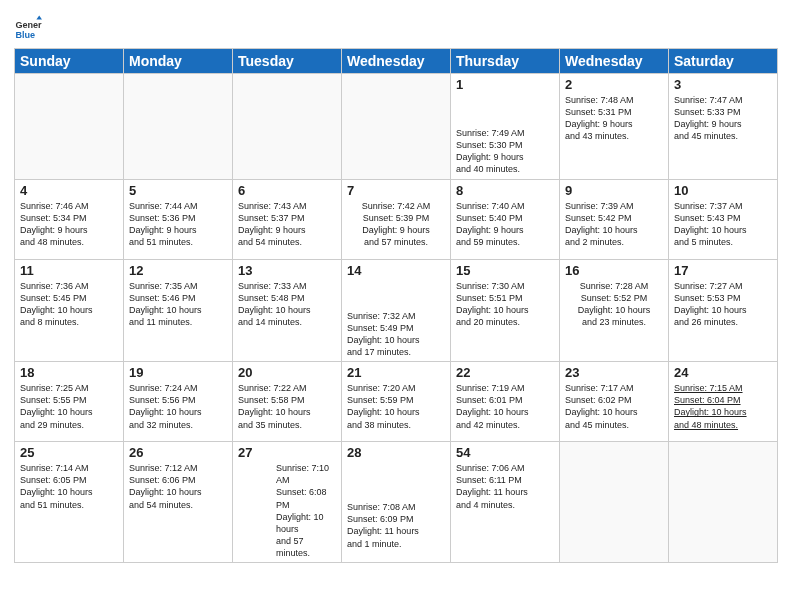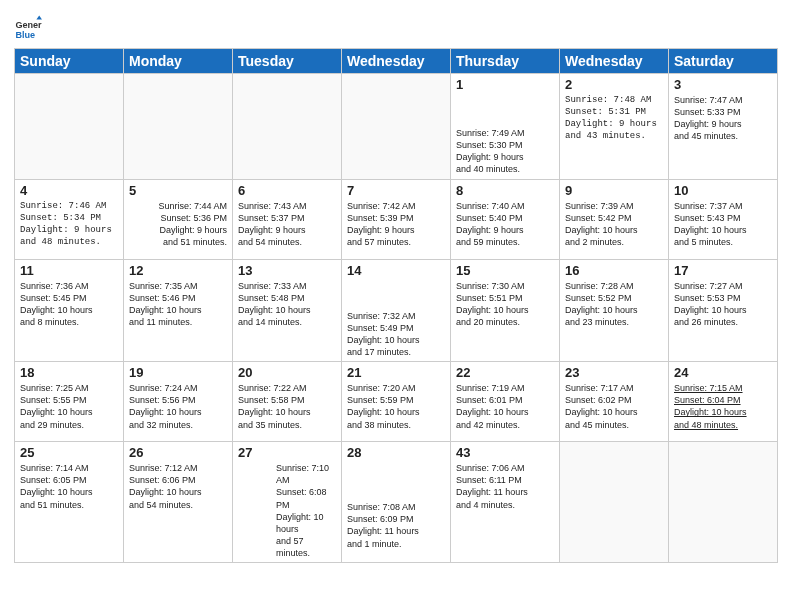--- a/index.html
+++ b/index.html
@@ -134,58 +134,58 @@
           <td class="empty"></td>
           <td>
             <span class="day-number">1</span>
             <div class="day-info" style="white-space: pre-line; margin-top: 35px;">Sunrise: 7:49 AM
 Sunset: 5:30 PM
 Daylight: 9 hours
 and 40 minutes.</div>
           </td>
           <td>
             <span class="day-number">2</span>
-            <div class="day-info" style="white-space: pre-line; font-family: Liberation Mono, monospace;">Sunrise: 7:48 AM
+            <div class="day-info" style="white-space: pre-line;">Sunrise: 7:48 AM
 Sunset: 5:31 PM
 Daylight: 9 hours
 and 43 minutes.</div>
           </td>
           <td>
             <span class="day-number">3</span>
             <div class="day-info" style="white-space: pre-line;">Sunrise: 7:47 AM
 Sunset: 5:33 PM
 Daylight: 9 hours
 and 45 minutes.</div>
           </td>
         </tr>
         <tr>
           <td>
             <span class="day-number">4</span>
-            <div class="day-info" style="white-space: pre-line; font-family: Liberation Mono, monospace;">Sunrise: 7:46 AM
+            <div class="day-info" style="white-space: pre-line;">Sunrise: 7:46 AM
 Sunset: 5:34 PM
 Daylight: 9 hours
 and 48 minutes.</div>
           </td>
           <td>
             <span class="day-number">5</span>
-            <div class="day-info" style="white-space: pre-line; text-align: right;">Sunrise: 7:44 AM
+            <div class="day-info" style="white-space: pre-line;">Sunrise: 7:44 AM
 Sunset: 5:36 PM
 Daylight: 9 hours
 and 51 minutes.</div>
           </td>
           <td>
             <span class="day-number">6</span>
             <div class="day-info" style="white-space: pre-line;">Sunrise: 7:43 AM
 Sunset: 5:37 PM
 Daylight: 9 hours
 and 54 minutes.</div>
           </td>
           <td>
             <span class="day-number">7</span>
-            <div class="day-info" style="white-space: pre-line;">Sunrise: 7:42 AM
+            <div class="day-info" style="white-space: pre-line; text-align: center;">Sunrise: 7:42 AM
 Sunset: 5:39 PM
 Daylight: 9 hours
 and 57 minutes.</div>
           </td>
           <td>
             <span class="day-number">8</span>
             <div class="day-info" style="white-space: pre-line;">Sunrise: 7:40 AM
 Sunset: 5:40 PM
 Daylight: 9 hours
 and 59 minutes.</div>
@@ -236,21 +236,21 @@
           </td>
           <td>
             <span class="day-number">15</span>
             <div class="day-info" style="white-space: pre-line;">Sunrise: 7:30 AM
 Sunset: 5:51 PM
 Daylight: 10 hours
 and 20 minutes.</div>
           </td>
           <td>
             <span class="day-number">16</span>
-            <div class="day-info" style="white-space: pre-line;">Sunrise: 7:28 AM
+            <div class="day-info" style="white-space: pre-line; text-align: center;">Sunrise: 7:28 AM
 Sunset: 5:52 PM
 Daylight: 10 hours
 and 23 minutes.</div>
           </td>
           <td>
             <span class="day-number">17</span>
             <div class="day-info" style="white-space: pre-line;">Sunrise: 7:27 AM
 Sunset: 5:53 PM
 Daylight: 10 hours
 and 26 minutes.</div>
@@ -330,21 +330,21 @@
 and 57 minutes.</div>
           </td>
           <td>
             <span class="day-number">28</span>
             <div class="day-info" style="white-space: pre-line; margin-top: 41px;">Sunrise: 7:08 AM
 Sunset: 6:09 PM
 Daylight: 11 hours
 and 1 minute.</div>
           </td>
           <td>
-            <span class="day-number">43</span>
+            <span class="day-number">54</span>
             <div class="day-info" style="white-space: pre-line;">Sunrise: 7:06 AM
 Sunset: 6:11 PM
 Daylight: 11 hours
 and 4 minutes.</div>
           </td>
           <td class="empty"></td>
           <td class="empty"></td>
         </tr>
       </tbody>
   </table>

